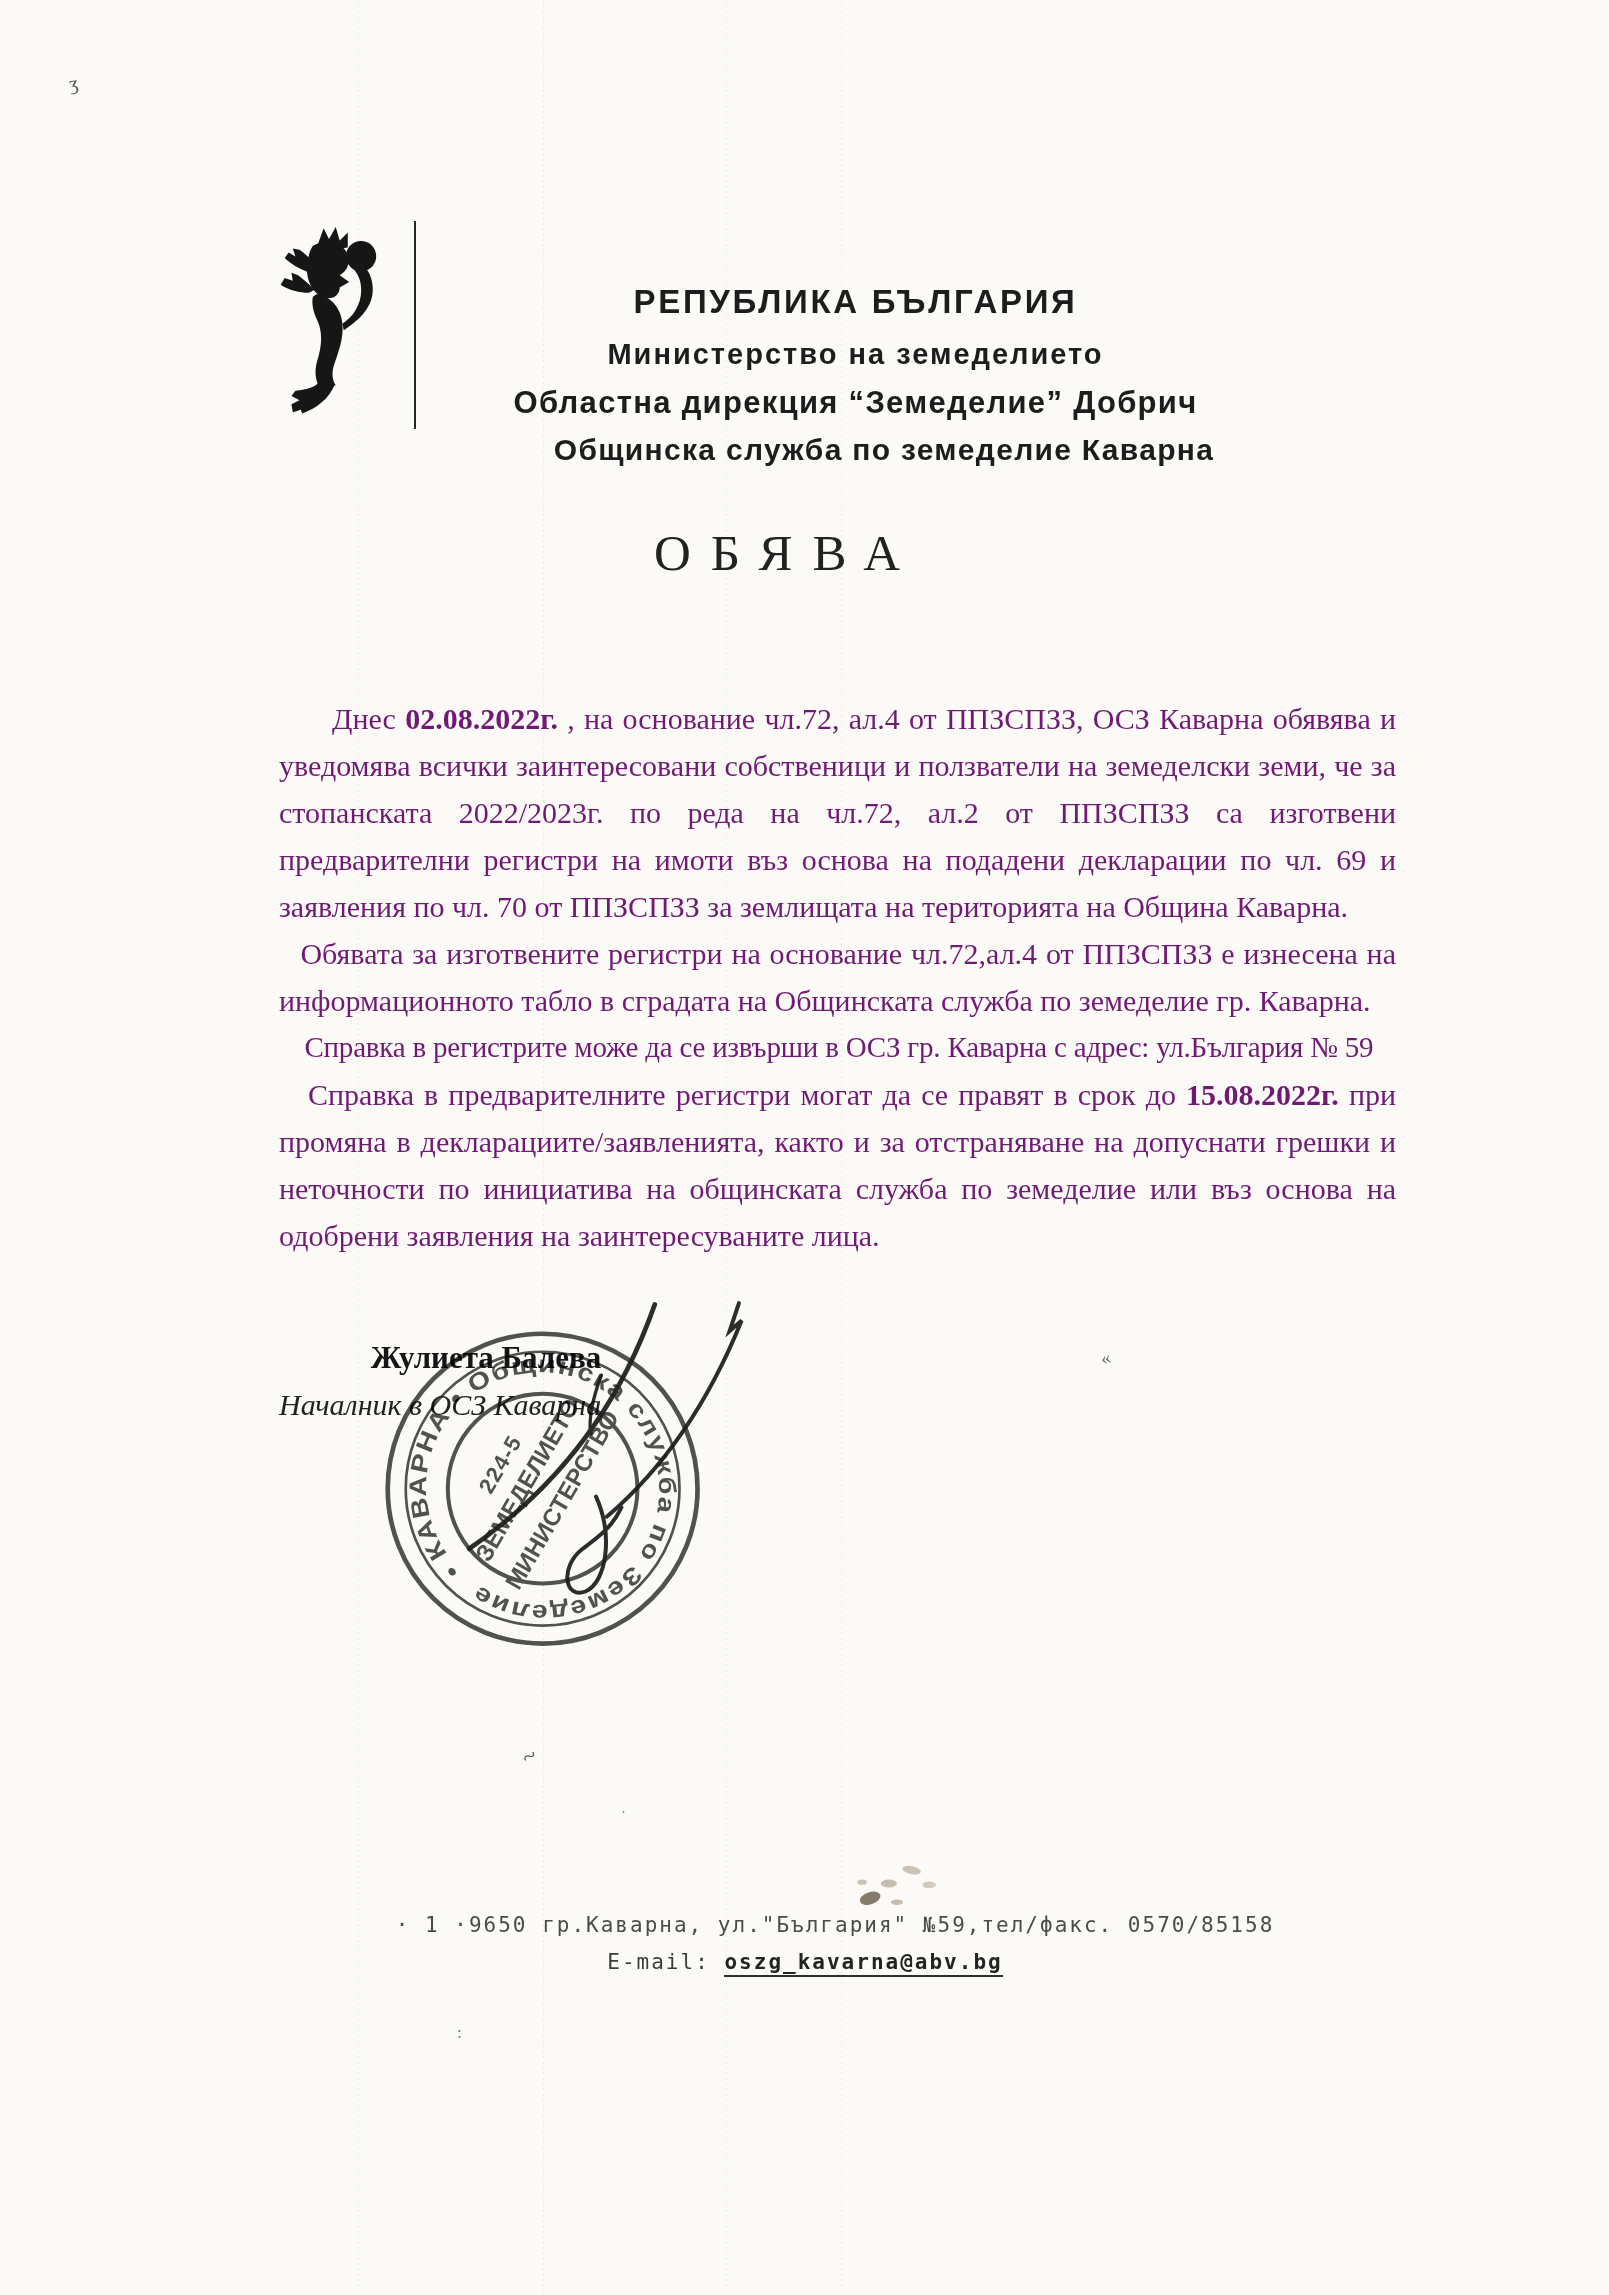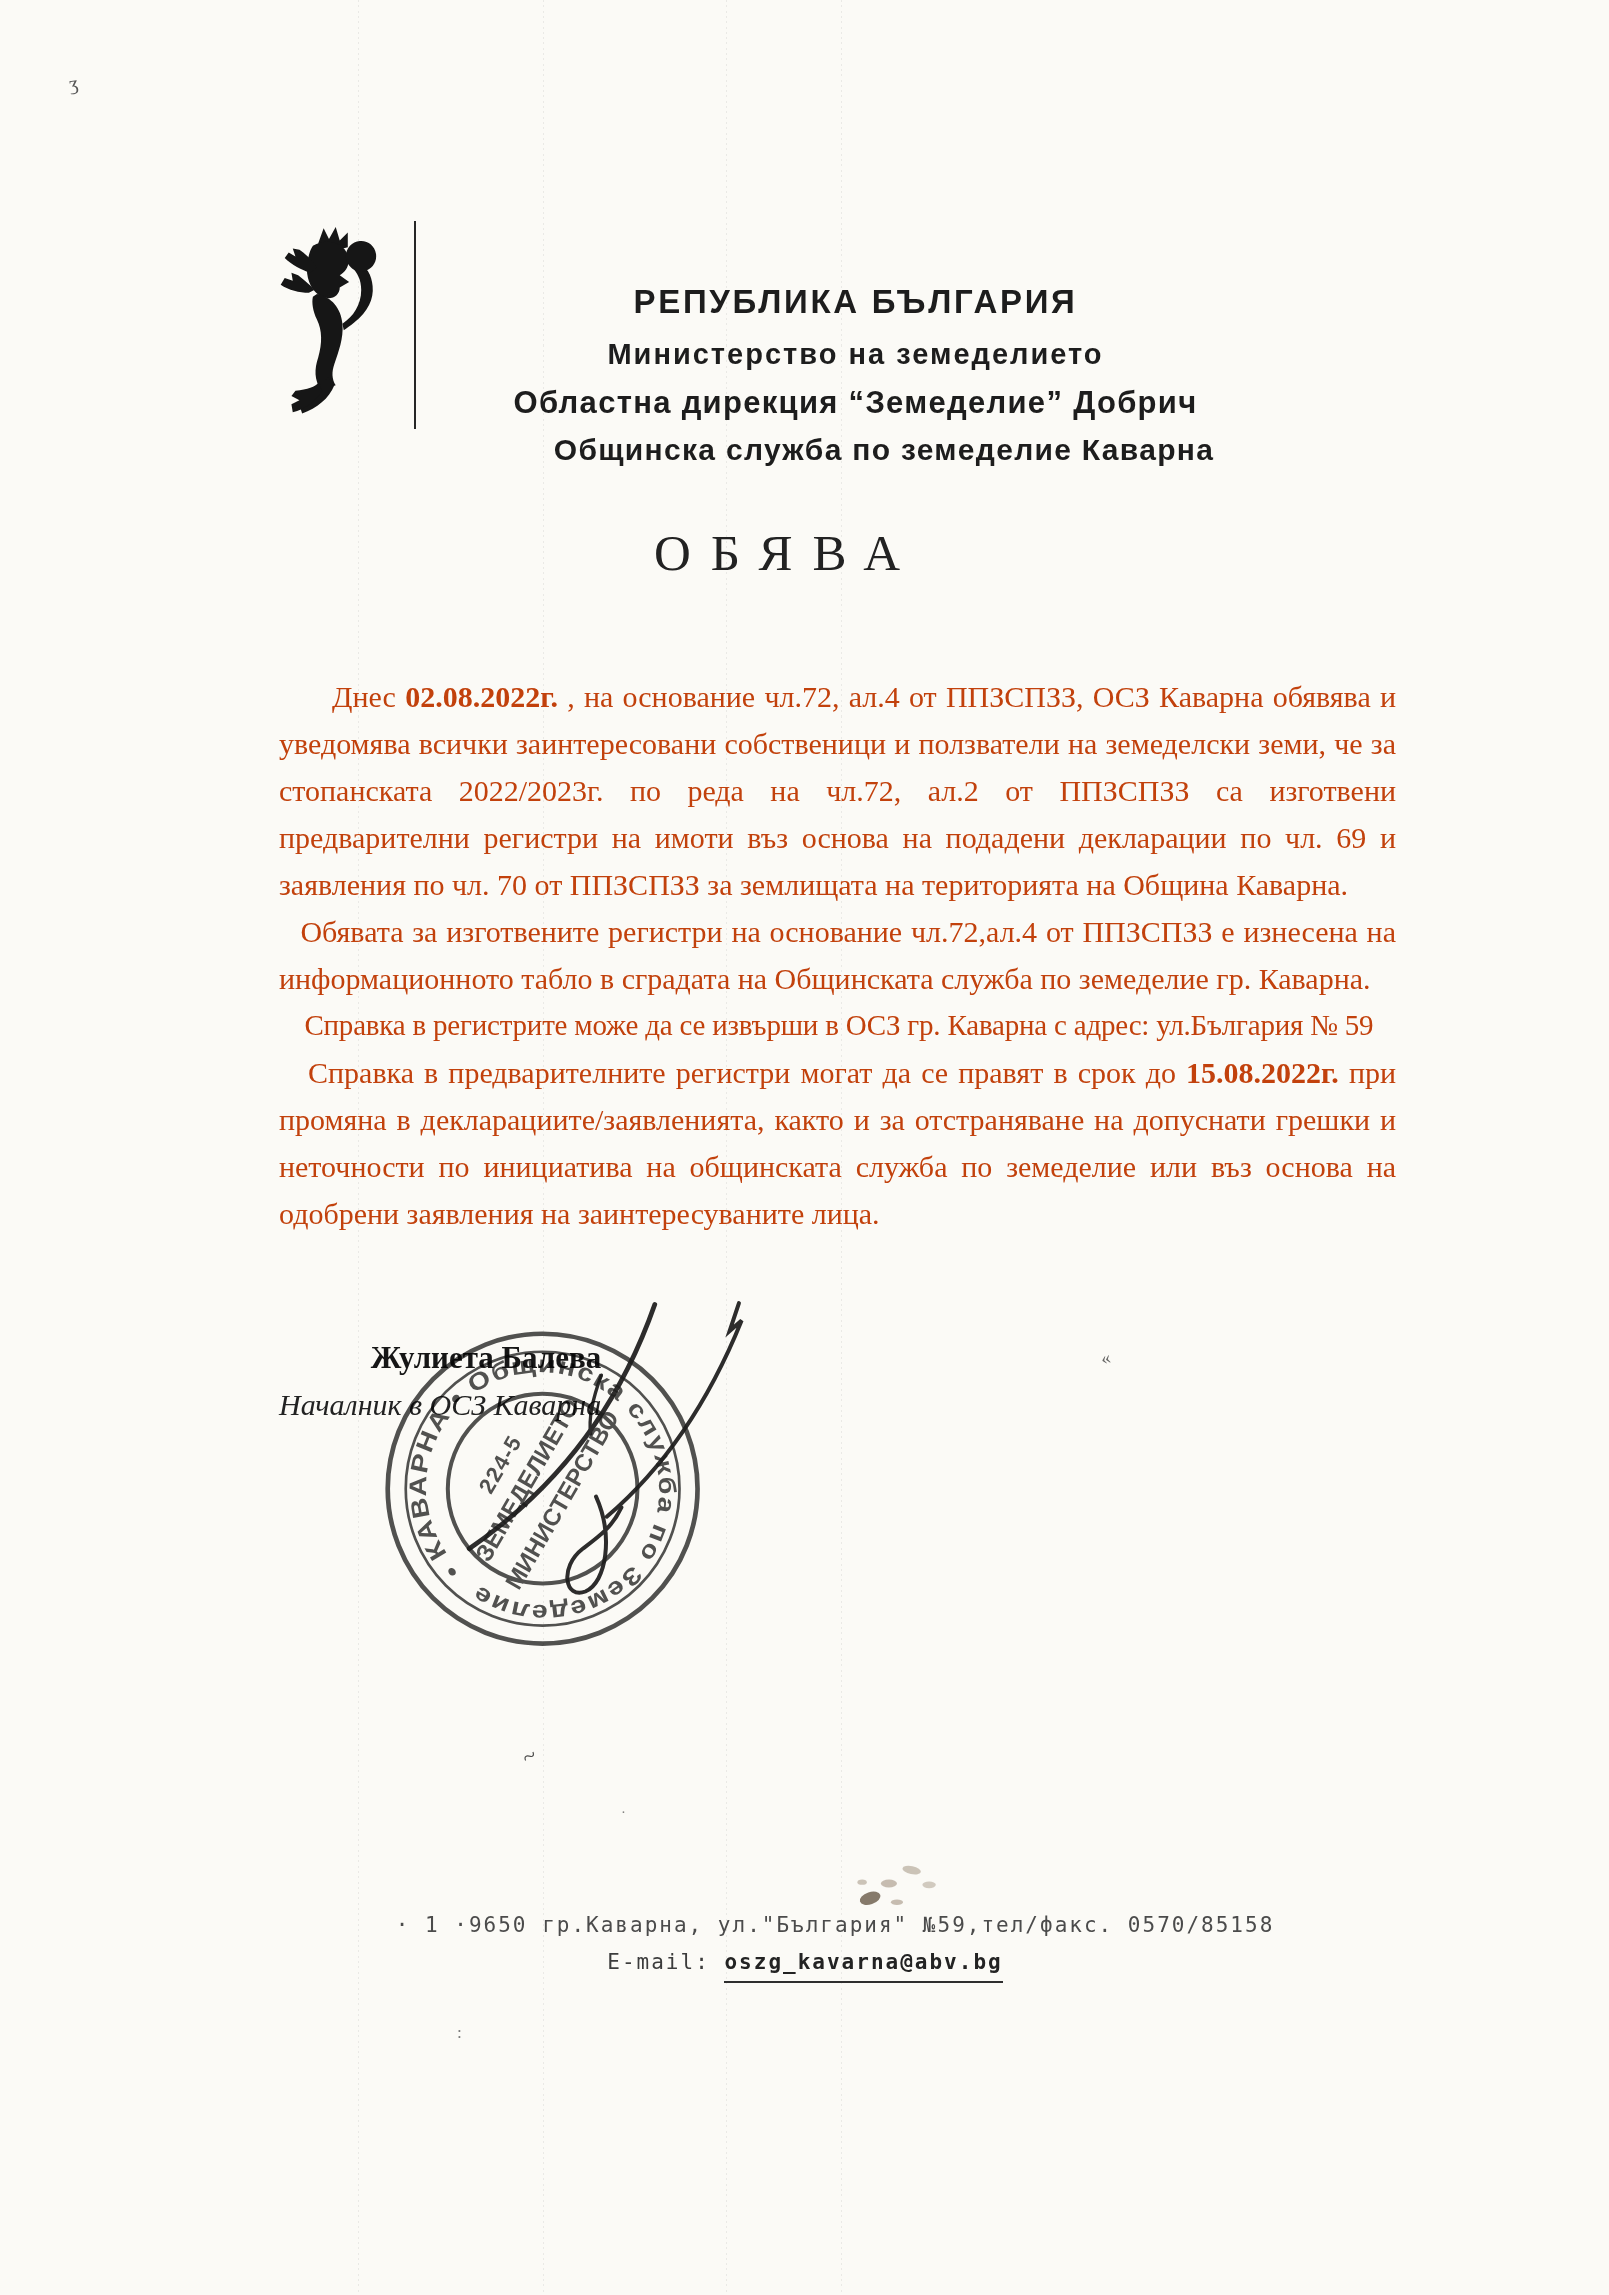--- a/index.html
+++ b/index.html
@@ -35,22 +35,22 @@
   .head-directorate{font-size:31px;letter-spacing:1.3px;margin-top:13.4px;}
   .head-office{font-size:30px;letter-spacing:1.3px;margin-top:12px;padding-left:57px;}
   
   .doc-title{
     position:absolute;left:272px;top:520px;width:1022px;
     text-align:center;font-size:51px;font-weight:normal;
     letter-spacing:20px;color:#222;margin:4px;
   }
   
   .body-text{
-    position:absolute;left:279px;top:673px;width:1117px;
-    font-size:30px;line-height:47px;color:#c2410c;
+    position:absolute;left:279px;top:695px;width:1117px;
+    font-size:30px;line-height:47px;color:#701a75;
     text-align:justify;
   }
   .body-text p{margin:0;}
   .body-text b{font-weight:bold;}
   .p0{text-indent:53px;margin-top:12px;}
   .p1{text-indent:21.4px;margin-top:8px;}
   .p2{text-indent:25.4px;margin-top:14.7px;white-space:nowrap;font-size:29px;letter-spacing:-0.2px;}
   .p3{text-indent:29px;margin-top:20px;}
   
   .sig{position:absolute;left:279px;top:1340px;}
@@ -68,21 +68,21 @@
   .footer{
     position:absolute;left:0;top:1913px;width:1610px;
     text-align:center;
     font-family:"DejaVu Sans Mono", monospace;
     color:#4b4b4b;font-size:21px;letter-spacing:2px;
   }
   .footer .addr{padding-left:60px;}
   .footer .email-line{margin-top:13.4px;color:#3c3c3c;}
   .footer .email{
     color:#232323;font-weight:bold;
-    border-bottom:2.7px solid #2e2e2e;padding-bottom:7px;
+    border-bottom:2.7px solid #2e2e2e;padding-bottom:1px;
   }
   
   .artifact{position:absolute;color:#555;pointer-events:none;}
   .smudge{position:absolute;left:850px;top:1850px;width:114px;height:67px;}
 </style>
 </head>
 <body>
 
 <div class="page" style="background: rgb(251, 250, 246); color: rgb(27, 27, 27);">
 

